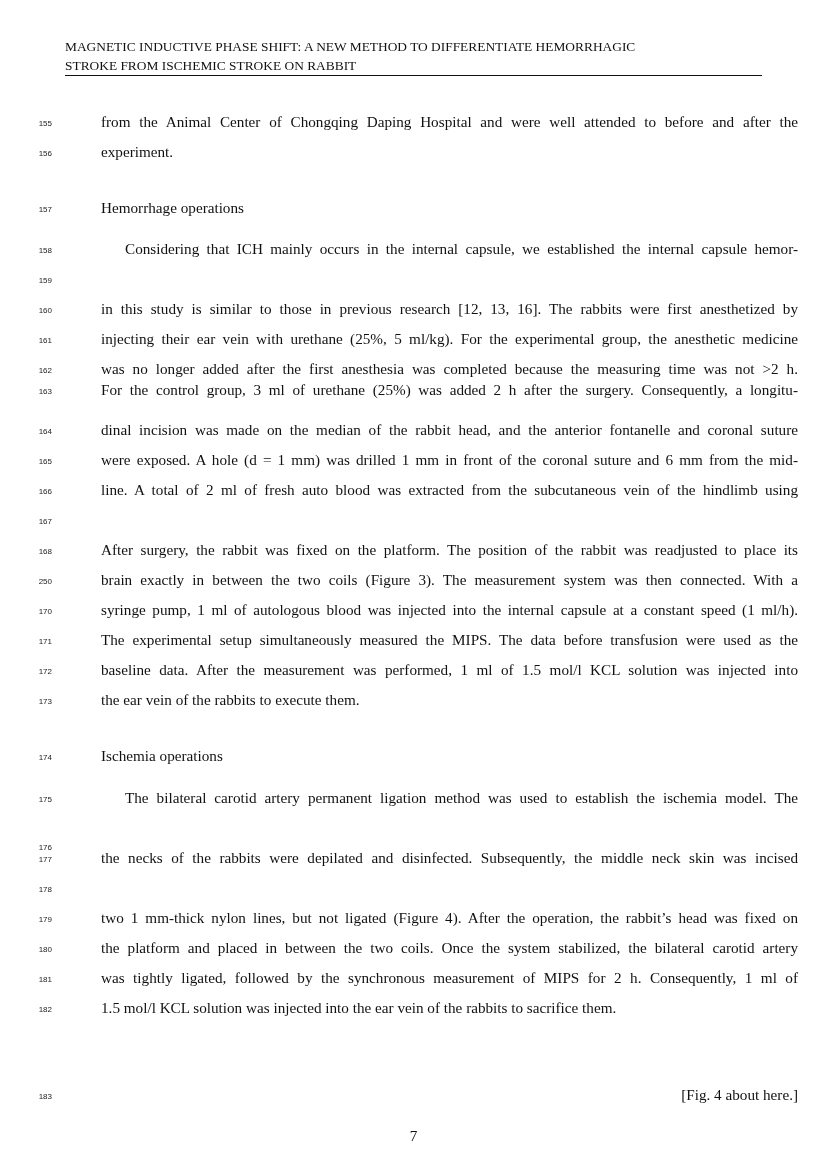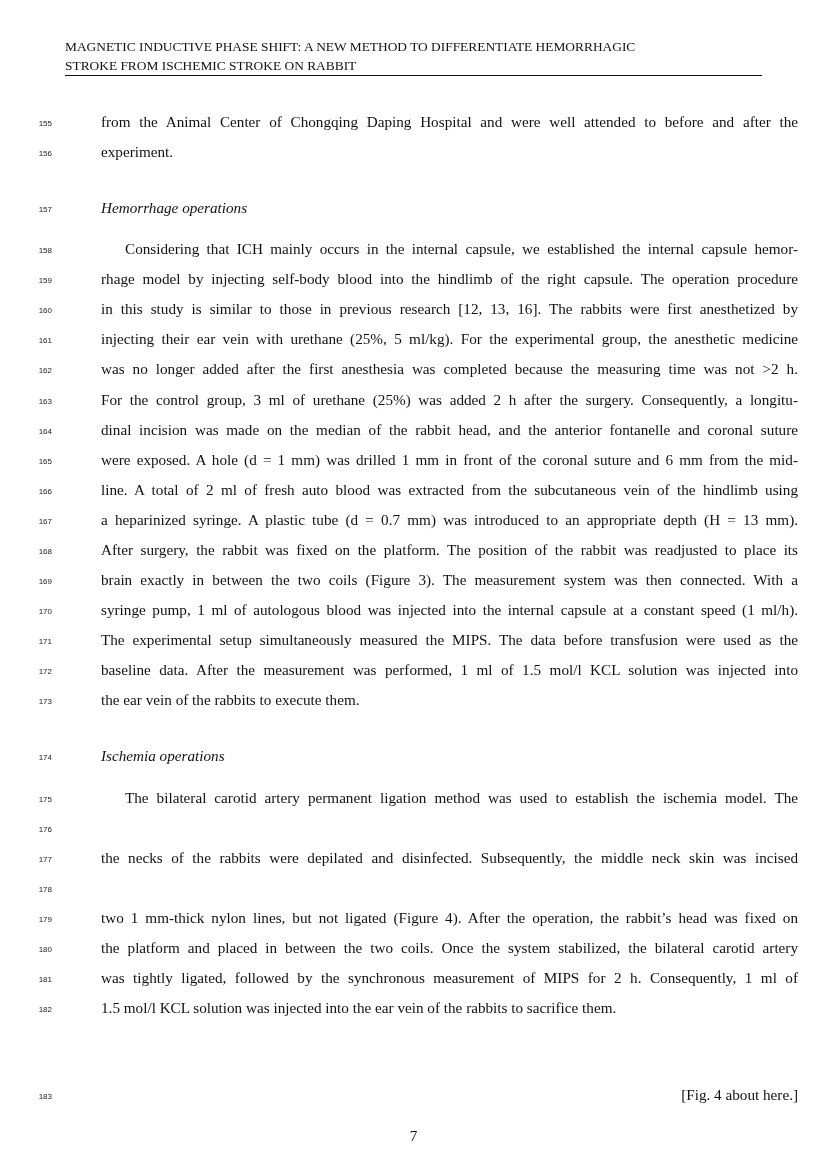--- a/index.html
+++ b/index.html
@@ -10,21 +10,21 @@
   .header-rule { position: absolute; left: 65px; width: 697px; top: 75px; height: 0;
                  border-top: 1px solid #111; }
   .line { position: absolute; left: 0; width: 676px; height: 20px; }
   .ln { position: absolute; left: 22px; width: 30px; text-align: right;
         font-family: "Liberation Sans", "DejaVu Sans", sans-serif; font-size: 8px;
         line-height: 20px; top: 2px; color: #222; }
   .txt { position: absolute; left: 65px; width: 697px; font-size: 15.2px; line-height: 20px;
          white-space: nowrap; margin-left: 36px; }
   .txt.just { text-align: justify; text-align-last: justify; }
   .txt.indent { left: 89px; width: 673px; }
-  .txt.italic { font-style: italic; }
+  .txt.italic { }
   .txt.center { left: 65px; width: 697px; text-align: right; }
   .pagenum { position: absolute; left: 0; width: 827px; top: 1126px; text-align: center;
              font-size: 15.2px; line-height: 20px; }
 </style>
 </head>
 <body>
 
 <div class="header">
   <div>MAGNETIC INDUCTIVE PHASE SHIFT: A NEW METHOD TO DIFFERENTIATE HEMORRHAGIC</div>
   <div>STROKE FROM ISCHEMIC STROKE ON RABBIT</div>
@@ -46,39 +46,38 @@
   <span class="txt italic">Hemorrhage operations</span>
 </div>
 
 <div class="line" style="top:239px">
   <span class="ln">158</span>
   <span class="txt just indent">Considering that ICH mainly occurs in the internal capsule, we established the internal capsule hemor-</span>
 </div>
 
 <div class="line" style="top:269px">
   <span class="ln">159</span>
-  <span class="txt just">rhage model by injecting self-body blood into the hindlimb of the right capsule. The operation procedure</span>
 </div>
 
 <div class="line" style="top:299px">
   <span class="ln">160</span>
   <span class="txt just">in this study is similar to those in previous research [12, 13, 16]. The rabbits were first anesthetized by</span>
 </div>
 
 <div class="line" style="top:329px">
   <span class="ln">161</span>
   <span class="txt just">injecting their ear vein with urethane (25%, 5 ml/kg). For the experimental group, the anesthetic medicine</span>
 </div>
 
 <div class="line" style="top:359px">
   <span class="ln">162</span>
   <span class="txt just">was no longer added after the first anesthesia was completed because the measuring time was not &gt;2 h.</span>
 </div>
 
-<div class="line" style="top:390px">
+<div class="line" style="top:380px">
   <span class="ln">163</span>
   <span class="txt just">For the control group, 3 ml of urethane (25%) was added 2 h after the surgery. Consequently, a longitu-</span>
 </div>
 
 <div class="line" style="top:420px">
   <span class="ln">164</span>
   <span class="txt just">dinal incision was made on the median of the rabbit head, and the anterior fontanelle and coronal suture</span>
 </div>
 
 <div class="line" style="top:450px">
@@ -86,30 +85,29 @@
   <span class="txt just">were exposed. A hole (d = 1 mm) was drilled 1 mm in front of the coronal suture and 6 mm from the mid-</span>
 </div>
 
 <div class="line" style="top:480px">
   <span class="ln">166</span>
   <span class="txt just">line. A total of 2 ml of fresh auto blood was extracted from the subcutaneous vein of the hindlimb using</span>
 </div>
 
 <div class="line" style="top:510px">
   <span class="ln">167</span>
-  <span class="txt just">a heparinized syringe. A plastic tube (d = 0.7 mm) was introduced to an appropriate depth (H = 13 mm).</span>
 </div>
 
 <div class="line" style="top:540px">
   <span class="ln">168</span>
   <span class="txt just">After surgery, the rabbit was fixed on the platform. The position of the rabbit was readjusted to place its</span>
 </div>
 
 <div class="line" style="top:570px">
-  <span class="ln">169</span>
+  <span class="ln">250</span>
   <span class="txt just">brain exactly in between the two coils (Figure 3). The measurement system was then connected. With a</span>
 </div>
 
 <div class="line" style="top:600px">
   <span class="ln">170</span>
   <span class="txt just">syringe pump, 1 ml of autologous blood was injected into the internal capsule at a constant speed (1 ml/h).</span>
 </div>
 
 <div class="line" style="top:630px">
   <span class="ln">171</span>
@@ -129,21 +127,21 @@
 <div class="line" style="top:746px">
   <span class="ln">174</span>
   <span class="txt italic">Ischemia operations</span>
 </div>
 
 <div class="line" style="top:788px">
   <span class="ln">175</span>
   <span class="txt just indent">The bilateral carotid artery permanent ligation method was used to establish the ischemia model. The</span>
 </div>
 
-<div class="line" style="top:818px">
+<div class="line" style="top:836px">
   <span class="ln">176</span>
 </div>
 
 <div class="line" style="top:848px">
   <span class="ln">177</span>
   <span class="txt just">the necks of the rabbits were depilated and disinfected. Subsequently, the middle neck skin was incised</span>
 </div>
 
 <div class="line" style="top:878px">
   <span class="ln">178</span>

